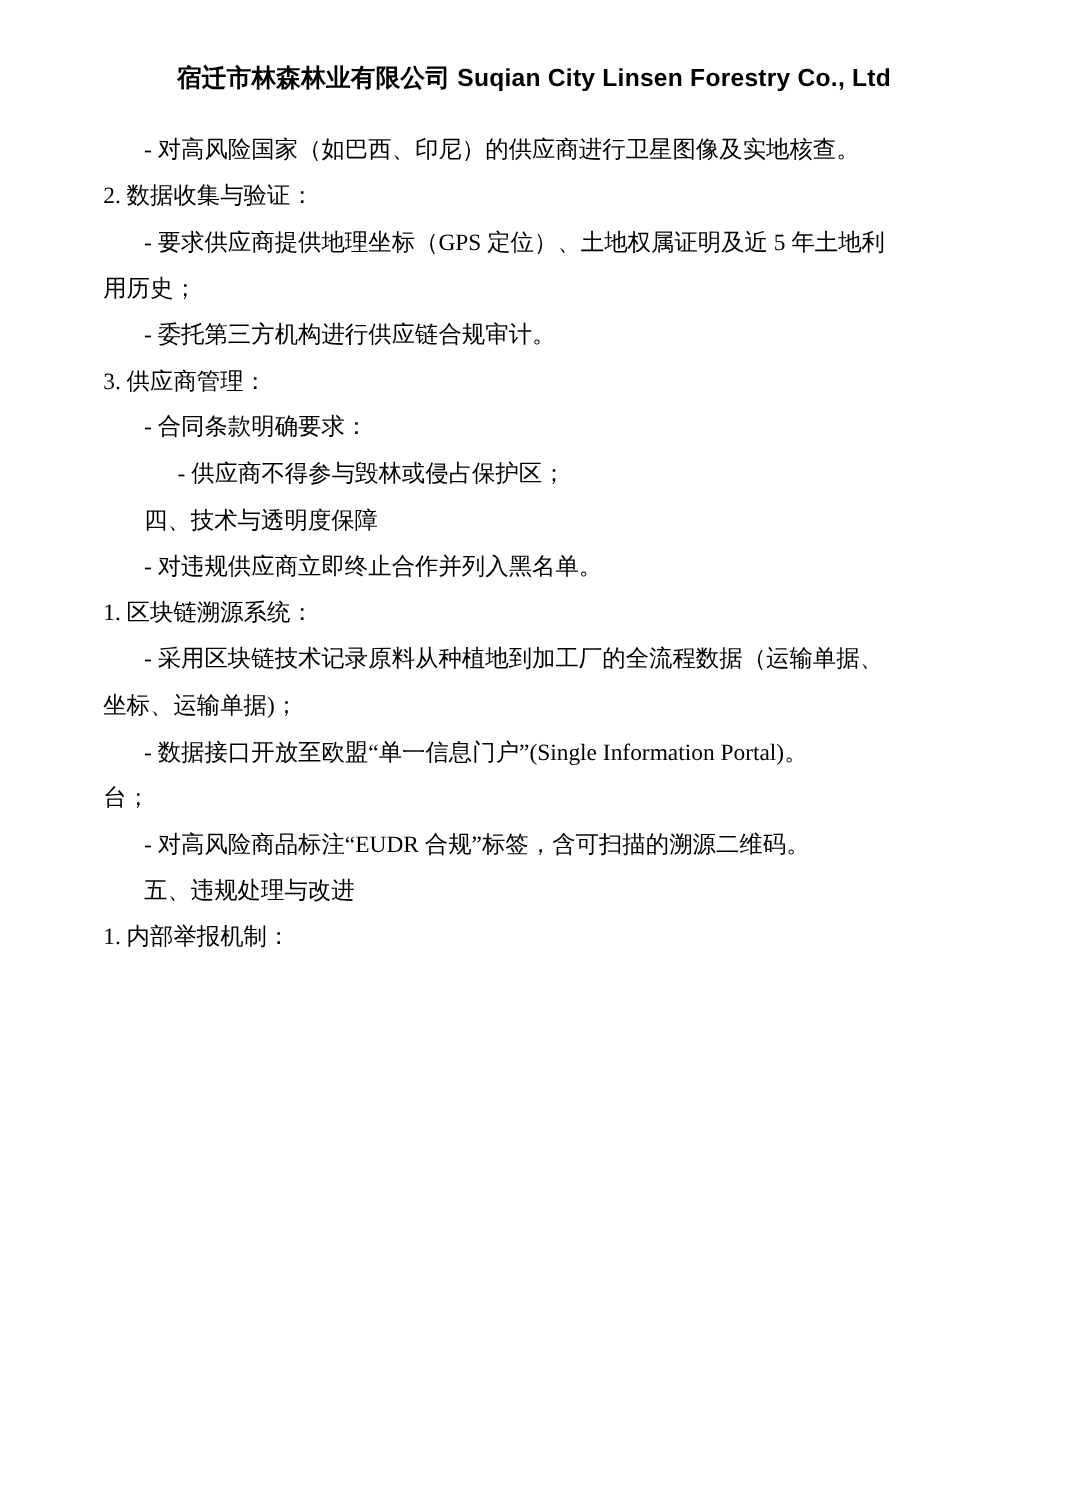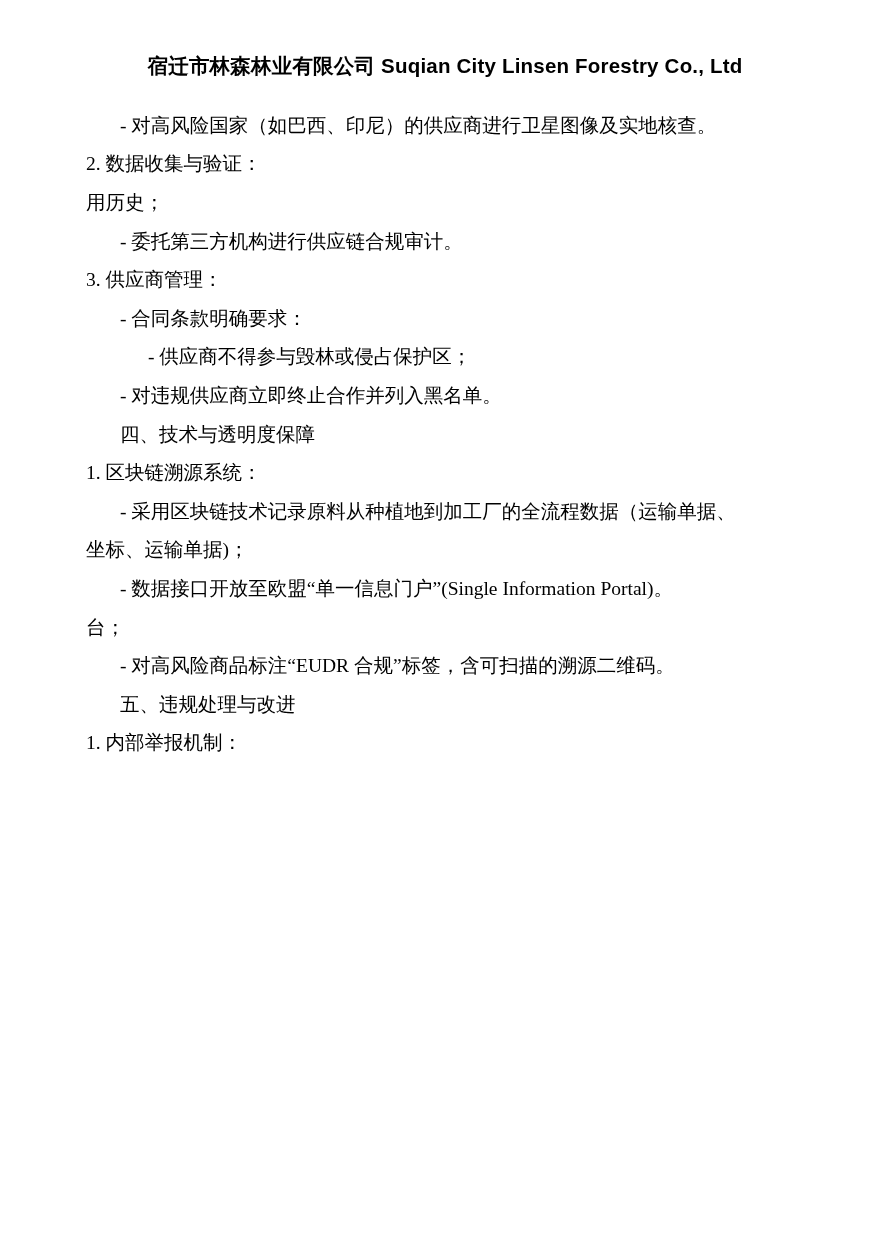--- a/index.html
+++ b/index.html
@@ -47,27 +47,28 @@
 </head>
 <body>
 
 <div class="page">
 
   <div class="doc-title">宿迁市林森林业有限公司 Suqian City Linsen Forestry Co., Ltd</div>
 
   <div class="body-text">
     <p class="hang1">- 对高风险国家（如巴西、印尼）的供应商进行卫星图像及实地核查。</p>
     <p class="lvl0">2. 数据收集与验证：</p>
+    <p class="hang1">- 要求供应商提供地理坐标（GPS 定位）、土地权属证明及近 5 年土地利</p>
     <p class="lvl0">用历史；</p>
     <p class="hang1">- 委托第三方机构进行供应链合规审计。</p>
     <p class="lvl0">3. 供应商管理：</p>
     <p class="hang1">- 合同条款明确要求：</p>
     <p class="lvl2">- 供应商不得参与毁林或侵占保护区；</p>
+    <p class="hang1">四、技术与透明度保障</p>
     <p class="hang1">- 对违规供应商立即终止合作并列入黑名单。</p>
-    <p class="hang1">四、技术与透明度保障</p>
     <p class="lvl0">1. 区块链溯源系统：</p>
     <p class="hang1">- 采用区块链技术记录原料从种植地到加工厂的全流程数据（运输单据、</p>
     <p class="lvl0">坐标、运输单据)；</p>
     <p class="hang1">- 数据接口开放至欧盟“单一信息门户”(Single Information Portal)。</p>
     <p class="lvl0">台；</p>
     <p class="hang1">- 对高风险商品标注“EUDR 合规”标签，含可扫描的溯源二维码。</p>
     <p class="hang1">五、违规处理与改进</p>
     <p class="lvl0">1. 内部举报机制：</p>
   </div>
 

